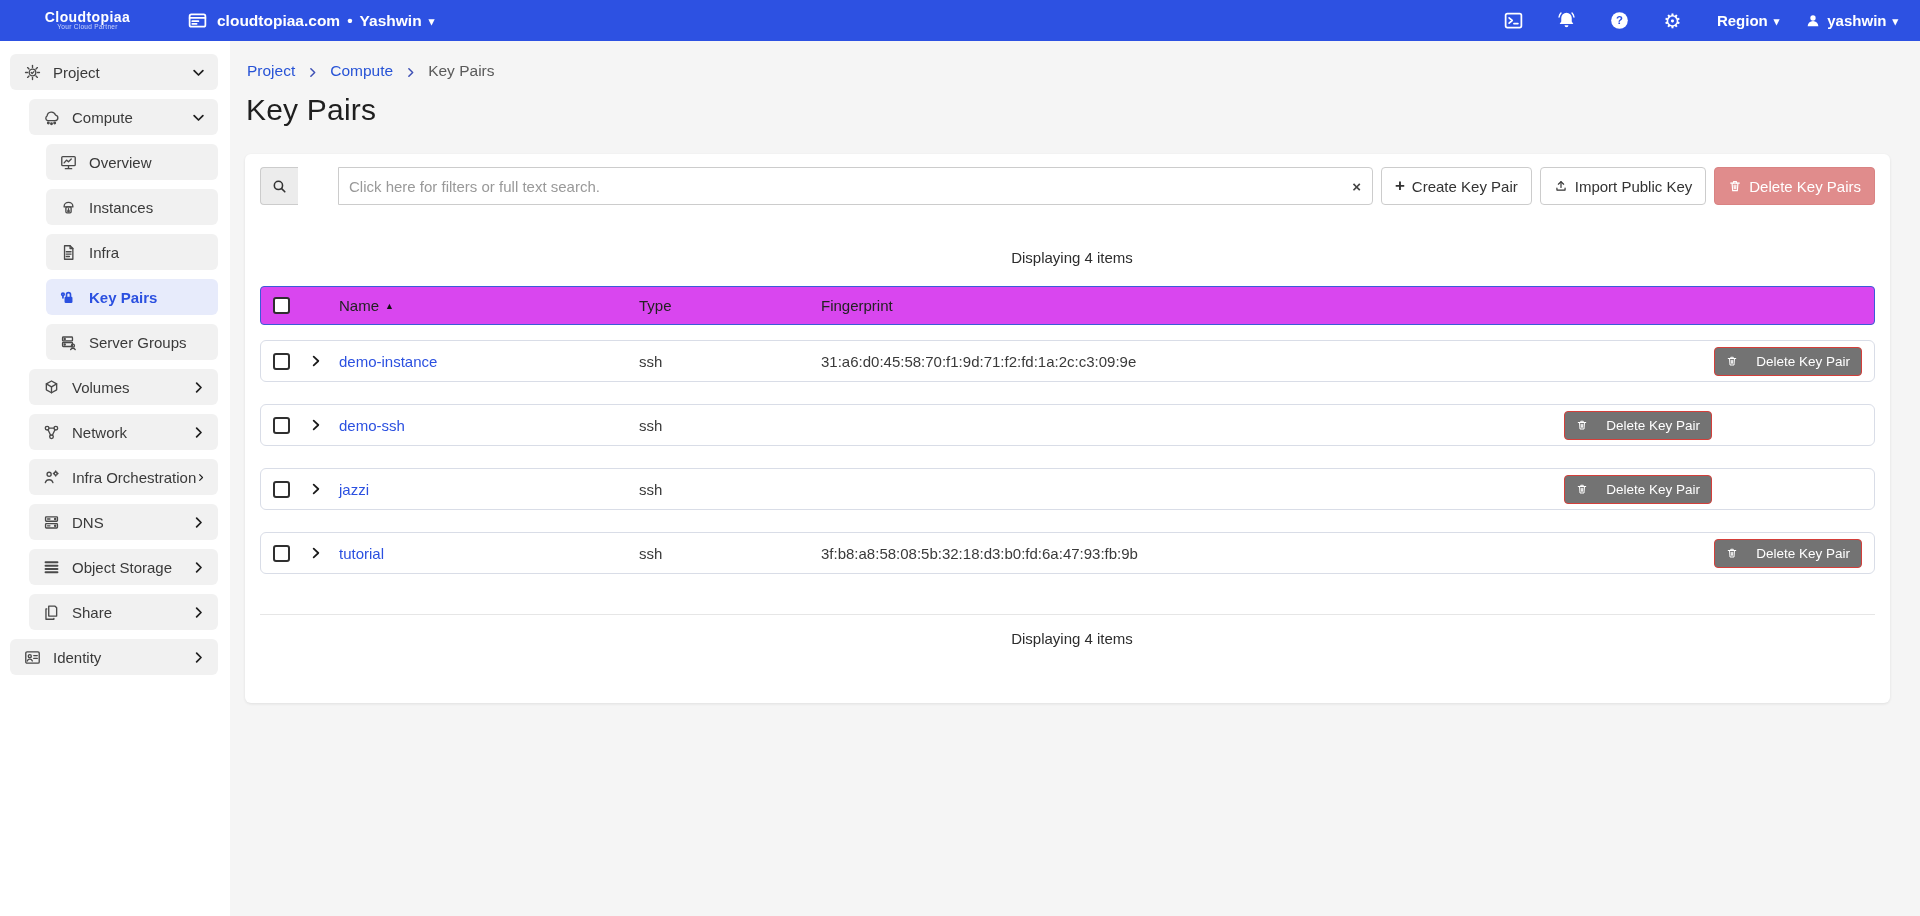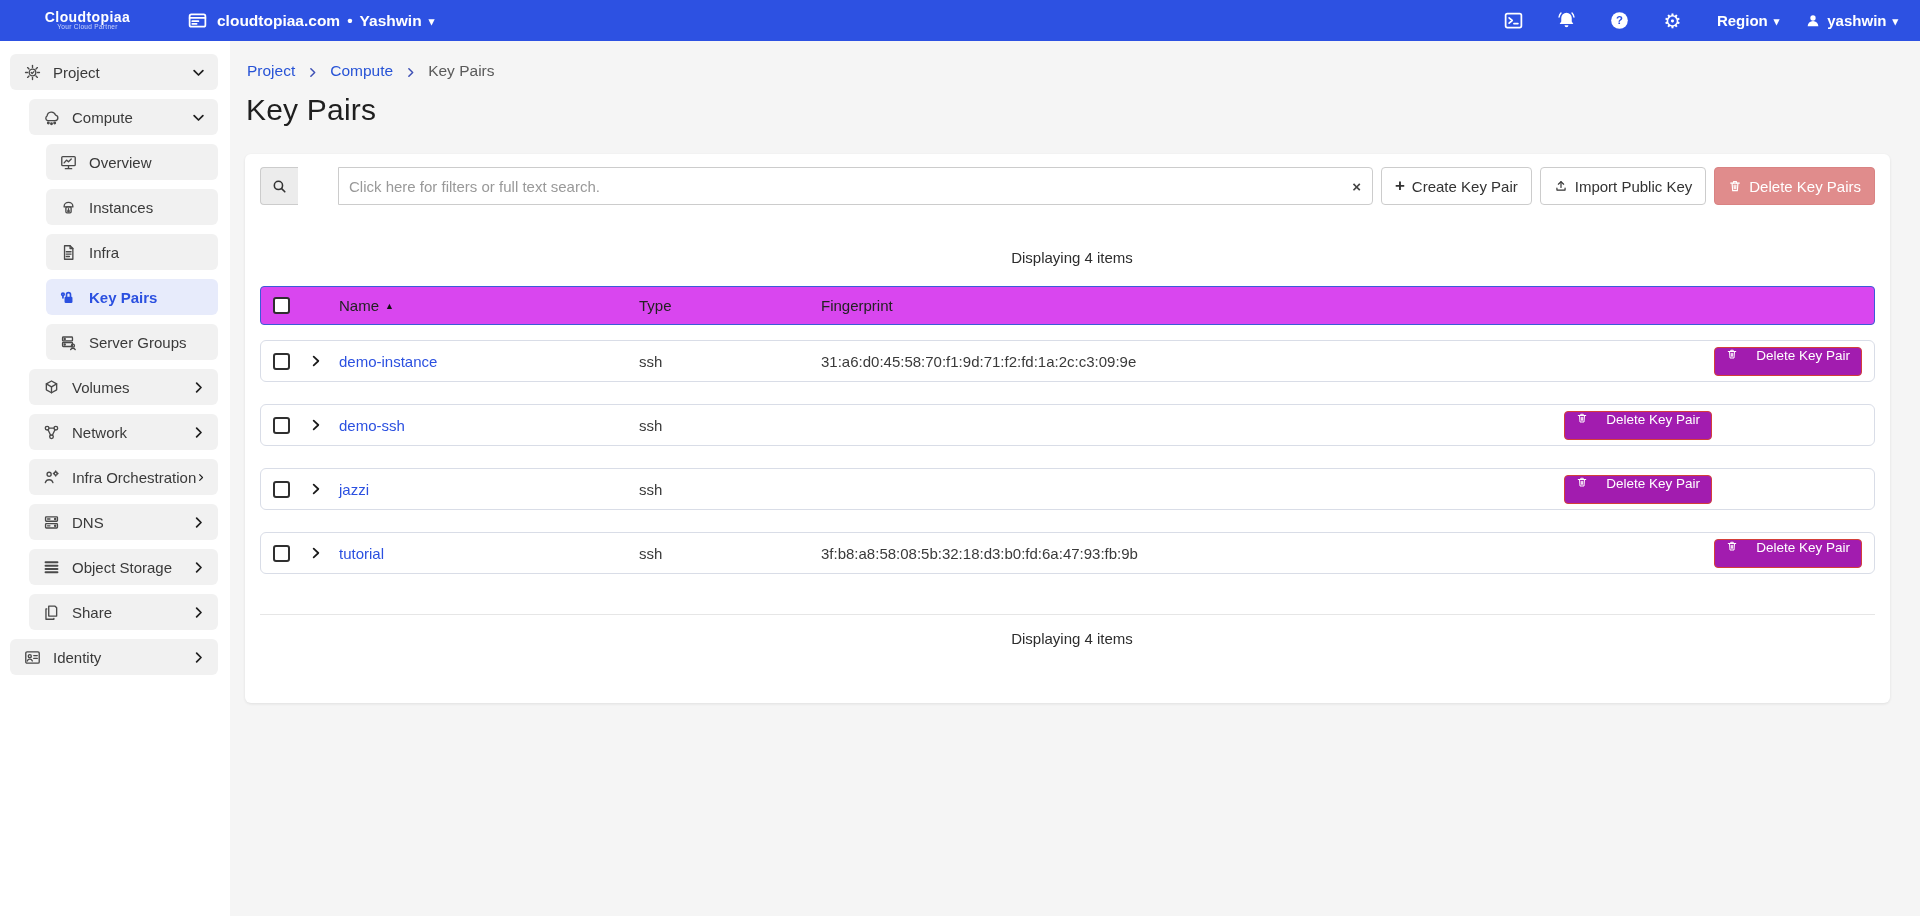--- a/index.html
+++ b/index.html
@@ -70,21 +70,21 @@
   .thead { height:39px; background:#d946ef; border:1.5px solid #3b5bd7; border-radius:4px; font-size:15px; color:#222; }
   .sort-caret { font-size:9px; margin-left:6px; position:relative; top:-2px; color:#111; }
 
   .rows { display:flex; flex-direction:column; gap:22px; margin-top:15px; }
   .trow { height:42px; background:#fff; border:1px solid #d9dde7; border-radius:6px; font-size:15px; color:#3a3a3a; }
   .cb { width:17px; height:17px; border:2px solid #2f2f2f; border-radius:3px; background:#fff; }
   .row-chev { width:14px; height:14px; color:#1a1a1a; display:inline-flex; }
   .row-chev svg { width:100%; height:100%; }
   .cell-name a { color:#2b50e0; text-decoration:none; }
   .cell-action { justify-self:end; }
-  .btn-row-danger { height:29px; display:inline-flex; gap:18px; padding:0 11px; background:#a21caf; border:1px solid #d43f3a; border-radius:4px; color:#fff; font-size:13.5px; }
+  .btn-row-danger { height:29px; display:inline-flex; align-items:center; gap:18px; padding:0 11px; background:#737373; border:1px solid #d43f3a; border-radius:4px; color:#fff; font-size:13.5px; }
   .btn-row-danger .bico { width:12px; height:12px; display:inline-flex; }
   .btn-row-danger .bico svg { width:100%; height:100%; }
 
   .table-footer { border-top:1px solid #e6e6e6; margin-top:40px; padding:15px 0 0 9px; }
   .table-footer .count-text { margin:0; }
 </style>
 </head>
 <body>
 
 <header class="topbar">

